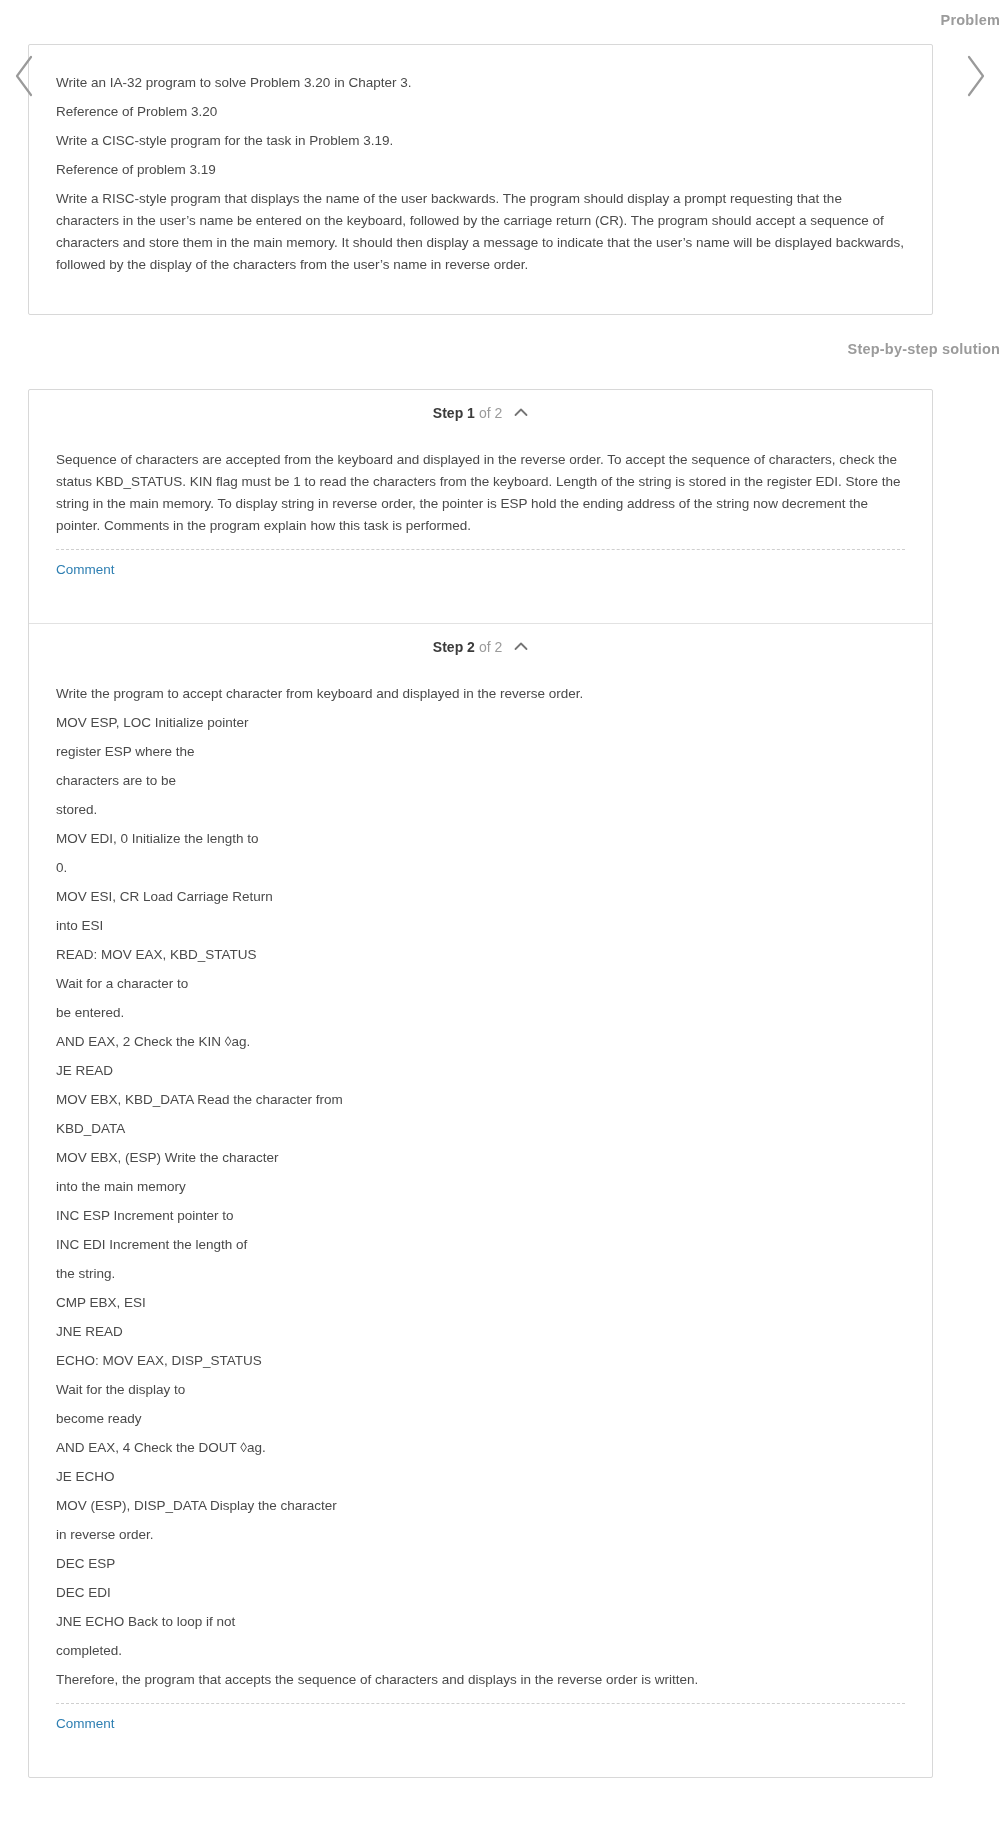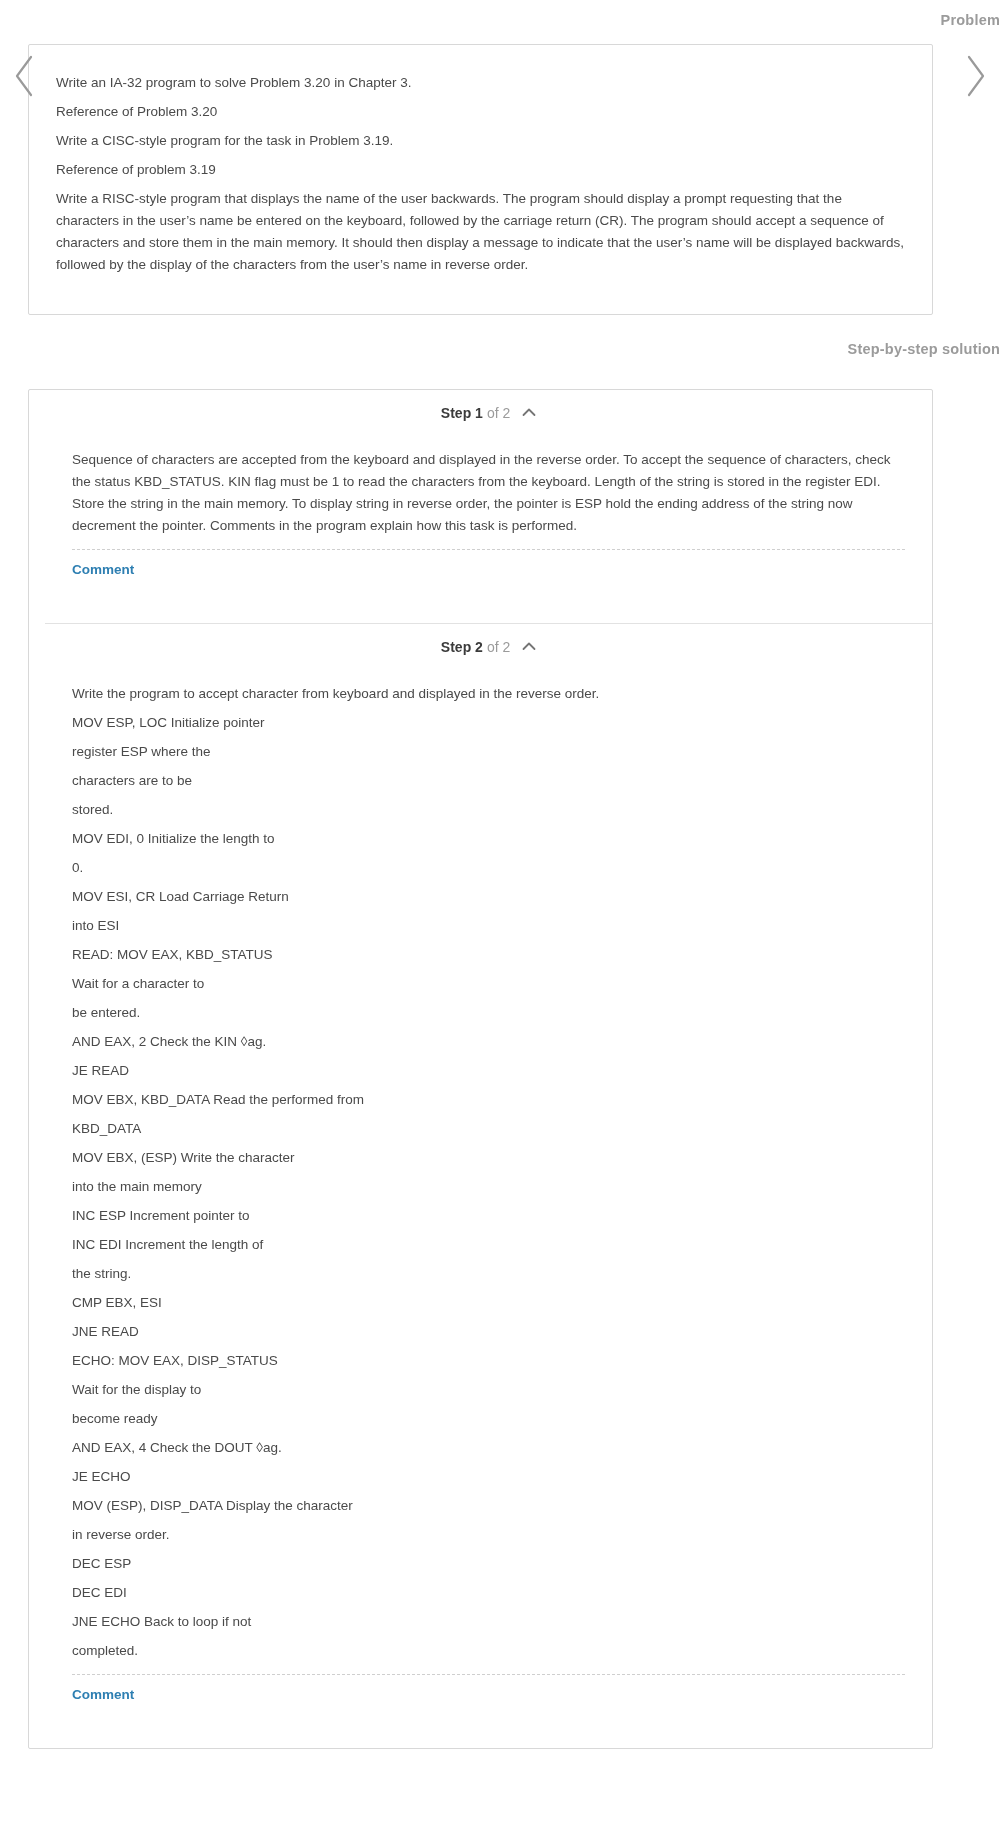--- a/index.html
+++ b/index.html
@@ -28,41 +28,41 @@
   p.body-text:last-child { margin-bottom:0; }
 
   .nav-btn {
     position:absolute; top:50px; background:none; border:none; padding:4px;
     cursor:pointer; line-height:0;
   }
   .nav-btn.prev { left:8px; }
   .nav-btn.next { right:8px; }
   .nav-btn svg { stroke:#9a9a9a; fill:none; stroke-width:2.2; stroke-linecap:round; stroke-linejoin:round; }
 
-  .solution-card { margin-top:32px;padding-left:16px; }
+  .solution-card { margin-top:32px; }
   .step-section { padding-bottom:45px; }
   .step-section + .step-section { border-top:1px solid #e2e2e2; }
 
   .step-header {
     padding-top:15px; text-align:center; font-size:14px; color:#3b3b3b;
   }
   .step-label { font-weight:700; }
   .step-count { color:#9b9b9b; font-weight:400; margin-left:4px; }
   .collapse-toggle { display:inline-block; margin-left:8px; cursor:pointer; line-height:0; vertical-align:1px; }
   .collapse-toggle svg { stroke:#757575; fill:none; stroke-width:1.8; stroke-linecap:round; stroke-linejoin:round; }
 
   .step-body { padding:28px 27px 0 27px; }
 
   .dashed-divider {
     margin:12px 27px 0 27px; height:0;
     border-top:1px dashed #cfcfcf;
   }
   .comment-link {
     display:inline-block; margin:12px 0 0 27px;
-    font-size:13.5px; color:#2e7fb2; text-decoration:none; cursor:pointer;font-weight:bold;
+    font-size:13.5px; color:#2e7fb2; text-decoration:none; cursor:pointer;
   }
 </style>
 </head>
 <body>
 
 <div class="section-title problem-title">Problem</div>
 
 <button class="nav-btn prev">
   <span>
     <svg width="24" height="44" viewBox="0 0 24 44">
@@ -127,38 +127,39 @@
       <p class="body-text">stored.</p>
       <p class="body-text">MOV EDI, 0 Initialize the length to</p>
       <p class="body-text">0.</p>
       <p class="body-text">MOV ESI, CR Load Carriage Return</p>
       <p class="body-text">into ESI</p>
       <p class="body-text">READ: MOV EAX, KBD_STATUS</p>
       <p class="body-text">Wait for a character to</p>
       <p class="body-text">be entered.</p>
       <p class="body-text">AND EAX, 2 Check the KIN ◊ag.</p>
       <p class="body-text">JE READ</p>
-      <p class="body-text">MOV EBX, KBD_DATA Read the performed from</p>
+      <p class="body-text">MOV EBX, KBD_DATA Read the character from</p>
       <p class="body-text">KBD_DATA</p>
       <p class="body-text">MOV EBX, (ESP) Write the character</p>
       <p class="body-text">into the main memory</p>
       <p class="body-text">INC ESP Increment pointer to</p>
       <p class="body-text">INC EDI Increment the length of</p>
       <p class="body-text">the string.</p>
       <p class="body-text">CMP EBX, ESI</p>
       <p class="body-text">JNE READ</p>
       <p class="body-text">ECHO: MOV EAX, DISP_STATUS</p>
       <p class="body-text">Wait for the display to</p>
       <p class="body-text">become ready</p>
       <p class="body-text">AND EAX, 4 Check the DOUT ◊ag.</p>
       <p class="body-text">JE ECHO</p>
       <p class="body-text">MOV (ESP), DISP_DATA Display the character</p>
       <p class="body-text">in reverse order.</p>
       <p class="body-text">DEC ESP</p>
       <p class="body-text">DEC EDI</p>
       <p class="body-text">JNE ECHO Back to loop if not</p>
       <p class="body-text">completed.</p>
+      <p class="body-text">Therefore, the program that accepts the sequence of characters and displays in the reverse order is written.</p>
     </div>
     <div class="dashed-divider"></div>
     <a class="comment-link">Comment</a>
   </section>
 
 </div>
 
 </body></html>

